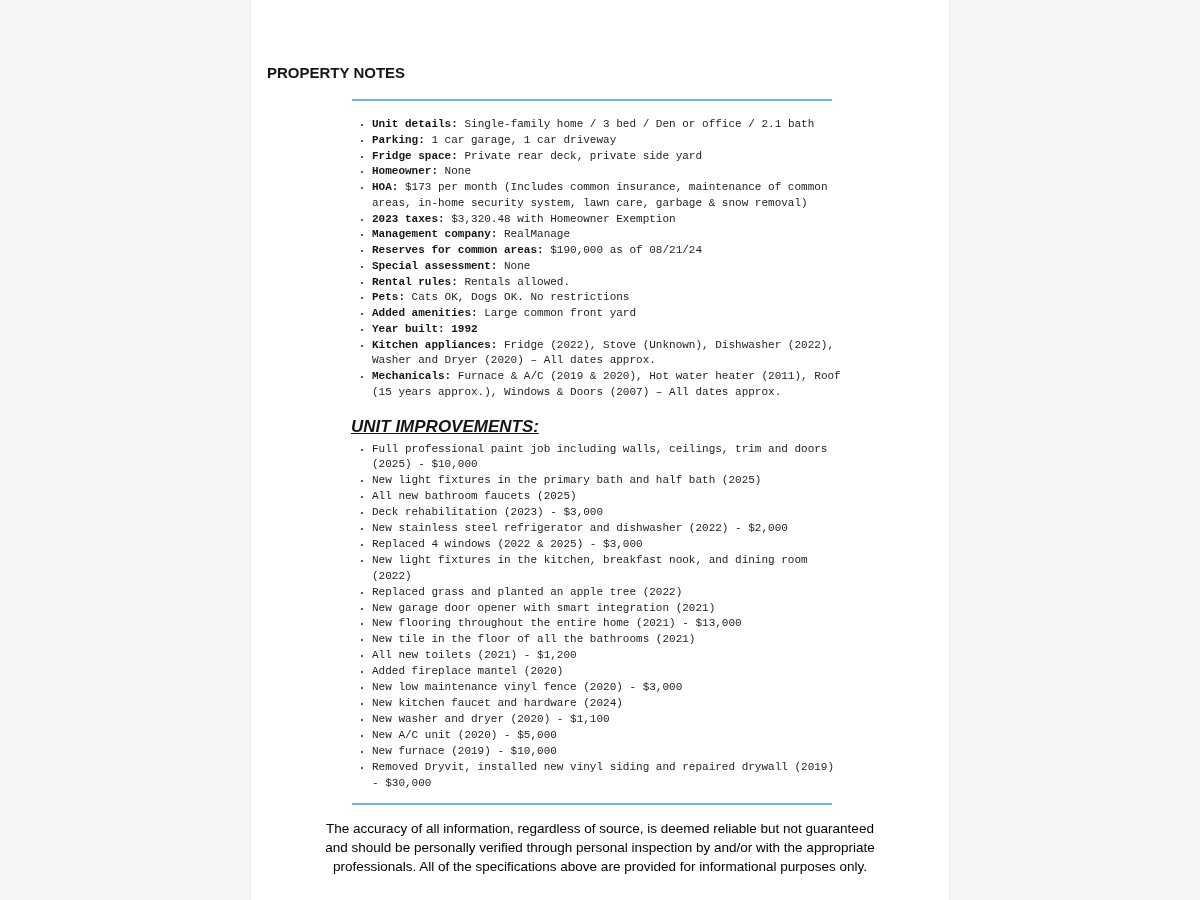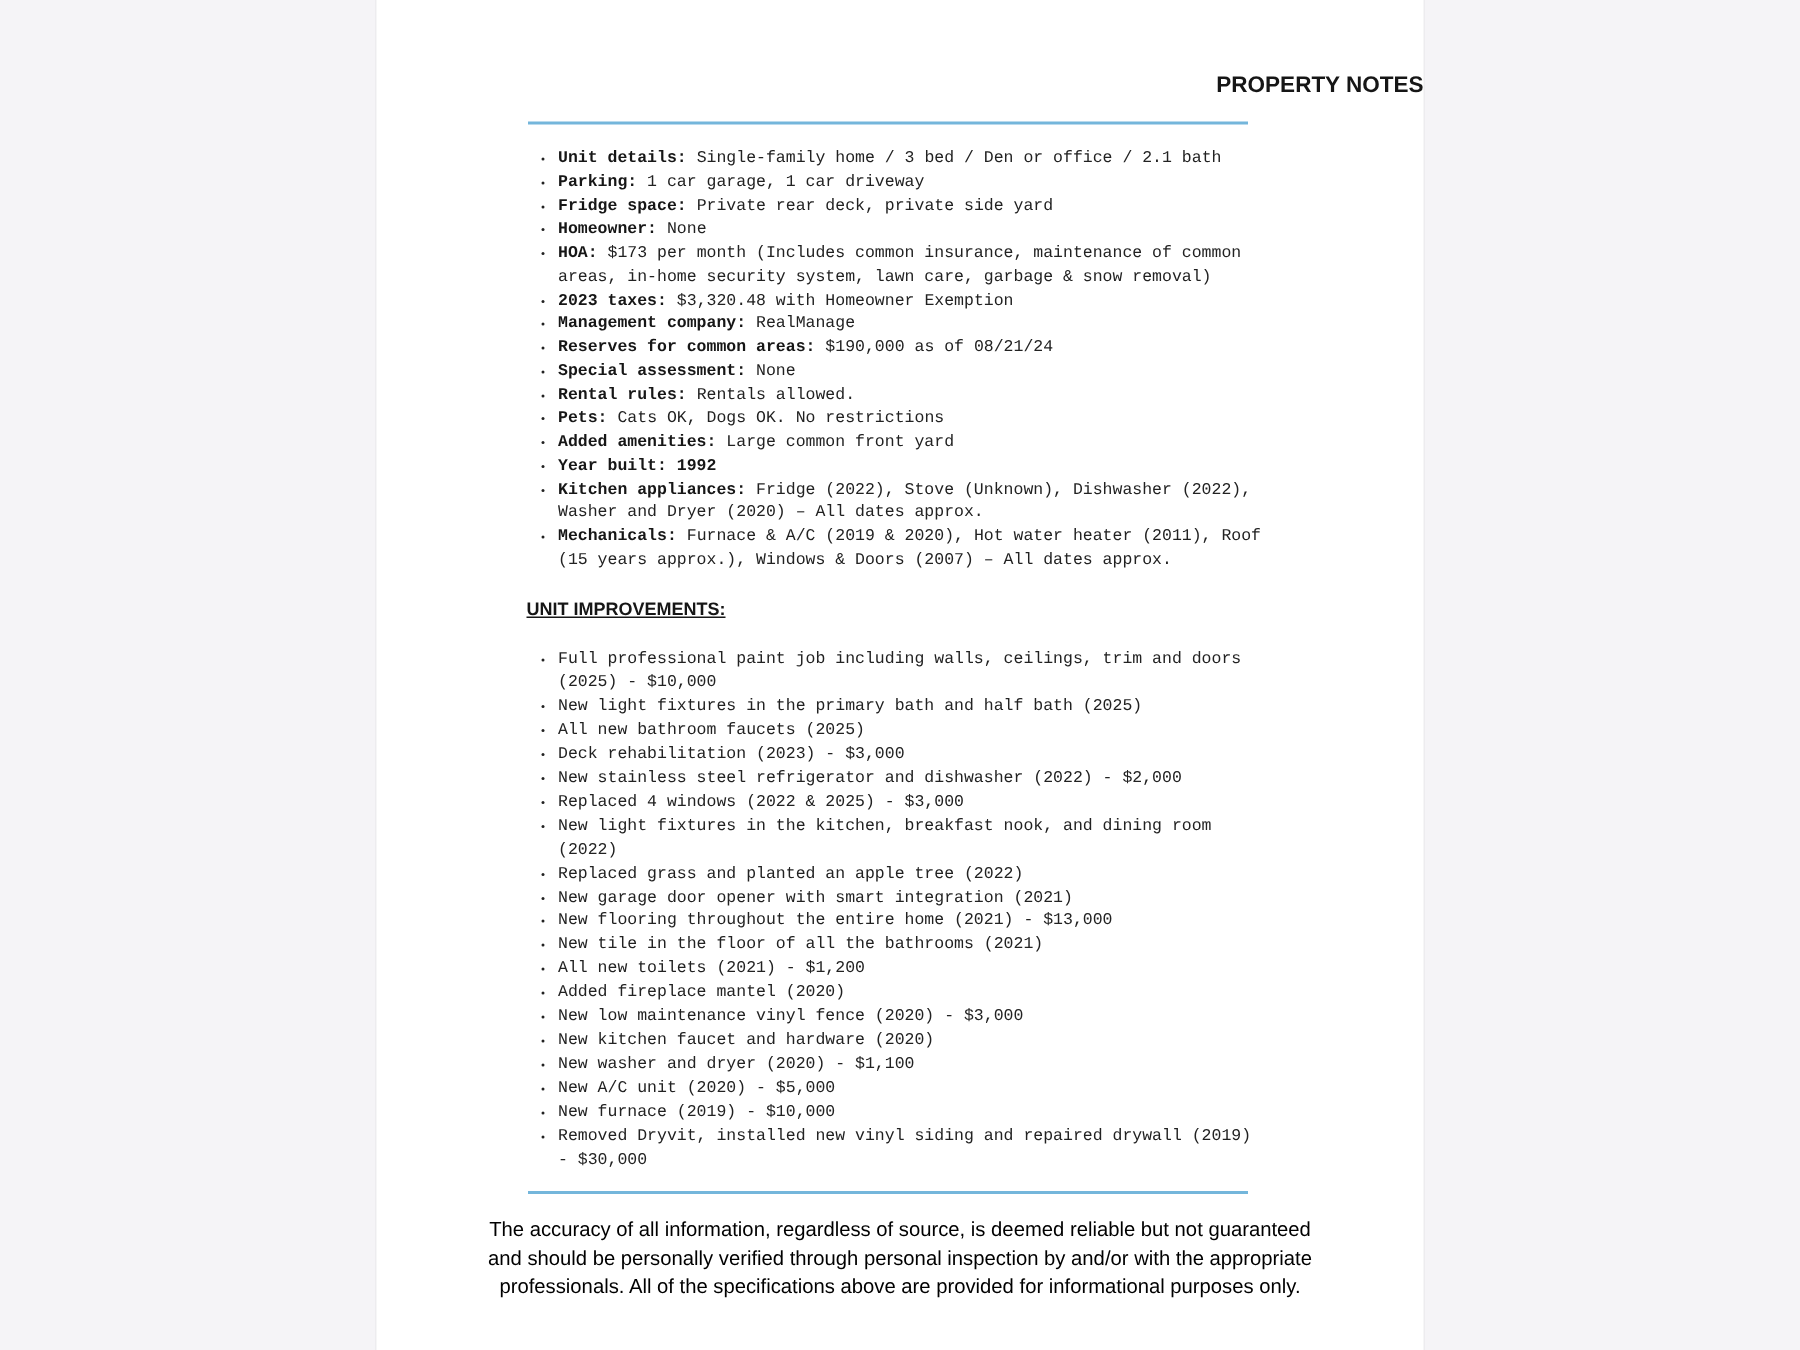--- a/index.html
+++ b/index.html
@@ -20,22 +20,22 @@
   }
   .page {
     width: 698px;
     height: 900px;
     margin: 0 auto;
     background: #ffffff;
     padding-top: 46px;
     box-shadow: 0 0 0 1px rgba(0,0,0,0.03);
   }
   .doc-title, .doc-address {
-    margin: 0;
-    text-align: right;
+    margin: 16px;
+    text-align: left;
     font-size: 15px;
     line-height: 21px;
     font-weight: bold;
     color: #161616;
   }
   .rule {
     width: 480px;
     height: 0;
     border-top: 2.5px solid #74b6db;
     margin: 14px 0 0 101px;
@@ -51,25 +51,26 @@
     font-family: Liberation Mono, monospace;
   }
   ul.bullets li {
     list-style: disc outside;
     margin: 0;
     padding: 0;
   }
   ul.bullets li::marker { font-size: 9px; color: #222; }
   .lbl { font-weight: bold; color: #161616; }
   .improvements-heading {
-    margin: 16px 0 20px 100px;
-    font-size: 12px;
+    margin: 16px 0 5px 100px;
+    font-size: 17px;
     font-weight: bold;
     text-decoration: underline;
     color: #161616;
+    font-style: italic;
   }
   ul.improvements { line-height: 15.9px; margin-top: 0; }
   .rule2 { margin-top: 12px; }
   .disclaimer {
     margin: 14px auto 0;
     width: 560px;
     text-align: center;
     font-size: 13.5px;
     font-weight: normal;
     line-height: 19px;
@@ -113,21 +114,21 @@
         <li>New stainless steel refrigerator and dishwasher (2022) - $2,000</li>
         <li>Replaced 4 windows (2022 &amp; 2025) - $3,000</li>
         <li>New light fixtures in the kitchen, breakfast nook, and dining room (2022)</li>
         <li>Replaced grass and planted an apple tree (2022)</li>
         <li>New garage door opener with smart integration (2021)</li>
         <li>New flooring throughout the entire home (2021) - $13,000</li>
         <li>New tile in the floor of all the bathrooms (2021)</li>
         <li>All new toilets (2021) - $1,200</li>
         <li>Added fireplace mantel (2020)</li>
         <li>New low maintenance vinyl fence (2020) - $3,000</li>
-        <li>New kitchen faucet and hardware (2020)</li>
+        <li>New kitchen faucet and hardware (2024)</li>
         <li>New washer and dryer (2020) - $1,100</li>
         <li>New A/C unit (2020) - $5,000</li>
         <li>New furnace (2019) - $10,000</li>
         <li>Removed Dryvit, installed new vinyl siding and repaired drywall (2019) - $30,000</li>
       </ul>
 
     <div class="rule rule2"></div>
 
     <p class="disclaimer">The accuracy of all information, regardless of source, is deemed reliable but not guaranteed and should be personally verified through personal inspection by and/or with the appropriate professionals. All of the specifications above are provided for informational purposes only.</p>
   </div>

